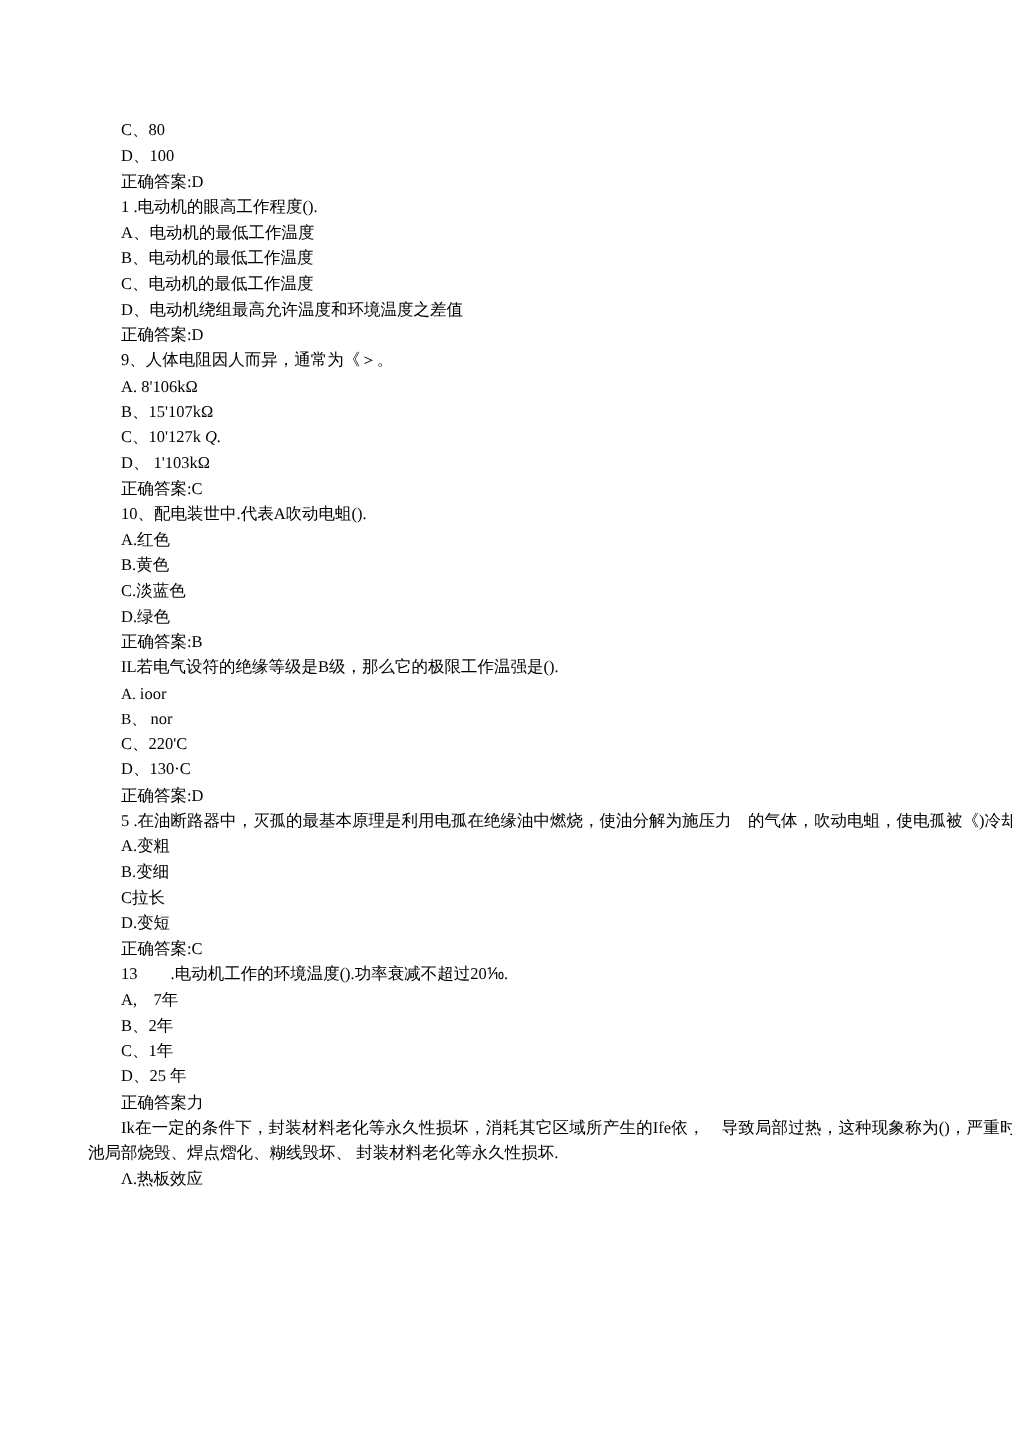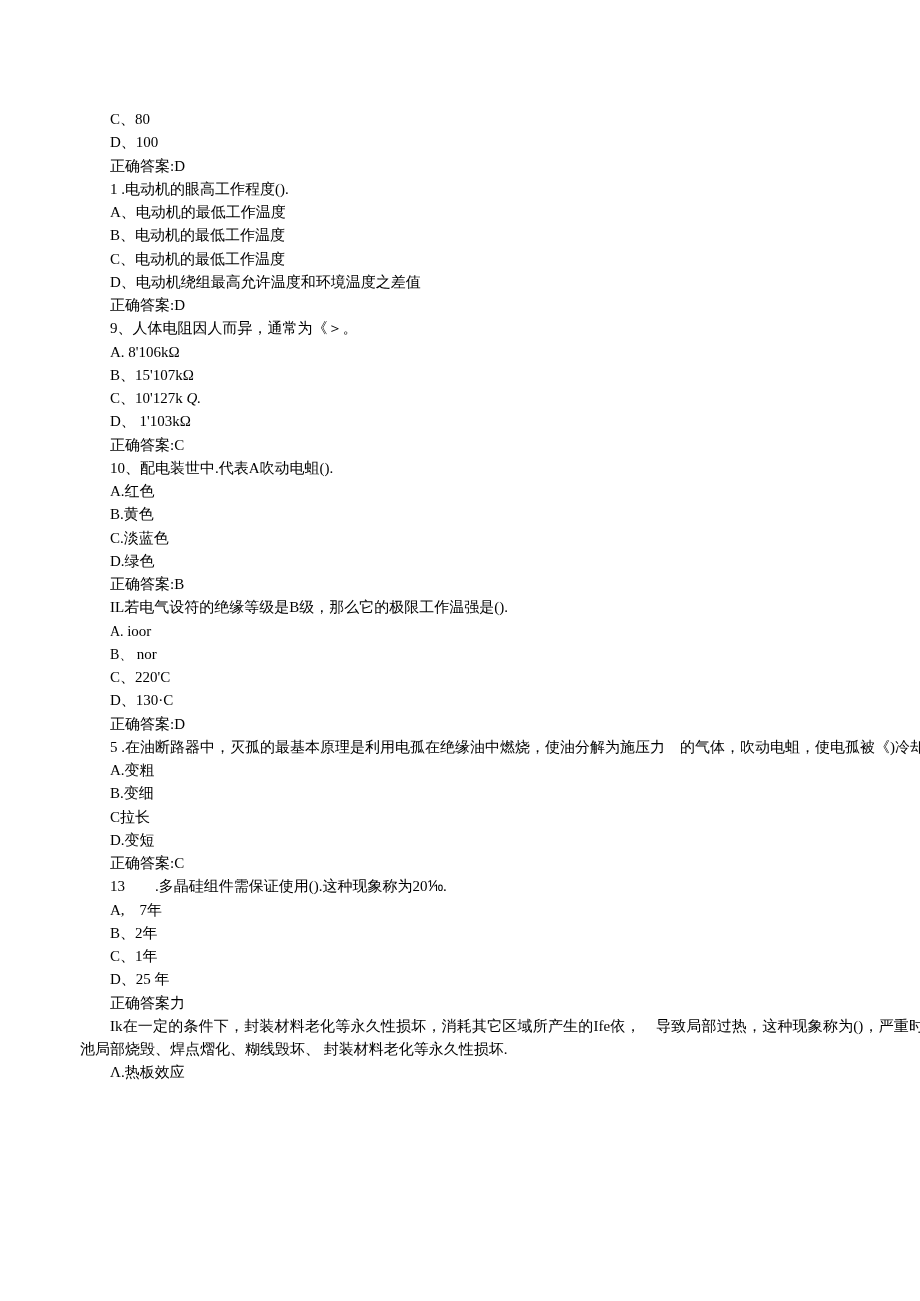--- a/index.html
+++ b/index.html
@@ -64,21 +64,21 @@
 <p class="line"><b>D、130·C</b></p>
 <p class="line"><span>正确答案:</span><b>D</b></p>
 
 <p class="para"><b>5 .</b><span>在油断路器中，灭孤的最基本原理是利用电孤在绝缘油中燃烧，使油分解为施压力　的气体，吹动电蛆，使电孤被《)冷却以后炮灭。</span></p>
 <p class="line"><b>A.</b><span>变粗</span></p>
 <p class="line"><b>B.</b><span>变细</span></p>
 <p class="line"><b>C</b><span>拉长</span></p>
 <p class="line"><b>D.</b><span>变短</span></p>
 <p class="line"><span>正确答案:</span><b>C</b></p>
 
-<p class="line"><b>13　　.</b><span>多晶硅组件需保证使用().这种现象称为</span><b>20⅒.</b></p>
+<p class="line"><b>13　　.</b><span>电动机工作的环境温度().功率衰减不超过</span><b>20⅒.</b></p>
 <p class="line"><b>A,　7</b><span>年</span></p>
 <p class="line"><b>B、2</b><span>年</span></p>
 <p class="line"><b>C、1</b><span>年</span></p>
 <p class="line"><b>D、25</b><span> 年</span></p>
 <p class="line"><span>正确答案力</span></p>
 
 <p class="para"><b>Ik</b><span>在一定的条件下，封装材料老化等永久性损坏，消耗其它区域所产生的</span><b>Ife</b><span>依，　导致局部过热，这种现象称为()，严重时，会等致电池局部烧毁、焊点熠化、糊线毁坏、 封装材料老化等永久性损坏.</span></p>
 <p class="line"><b>Λ.</b><span>热板效应</span></p>
 
 </body></html>

